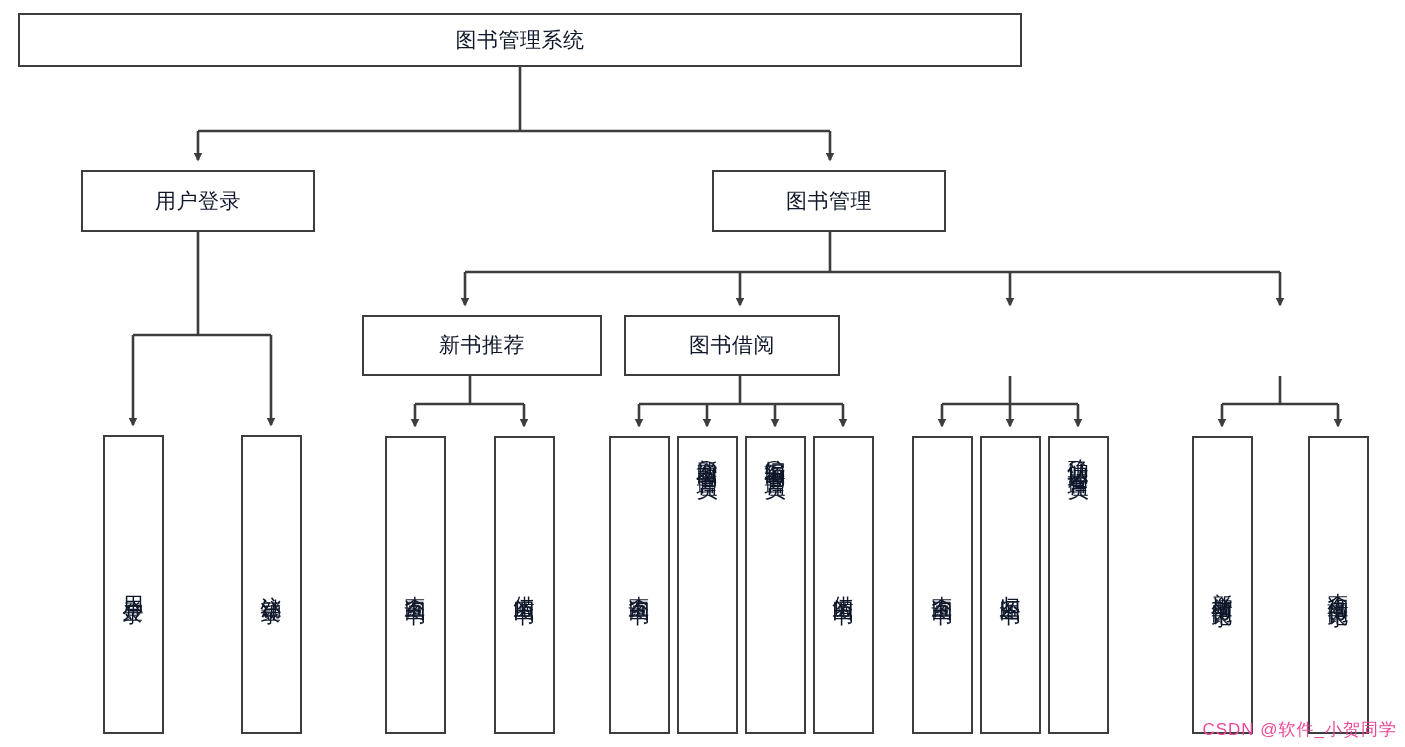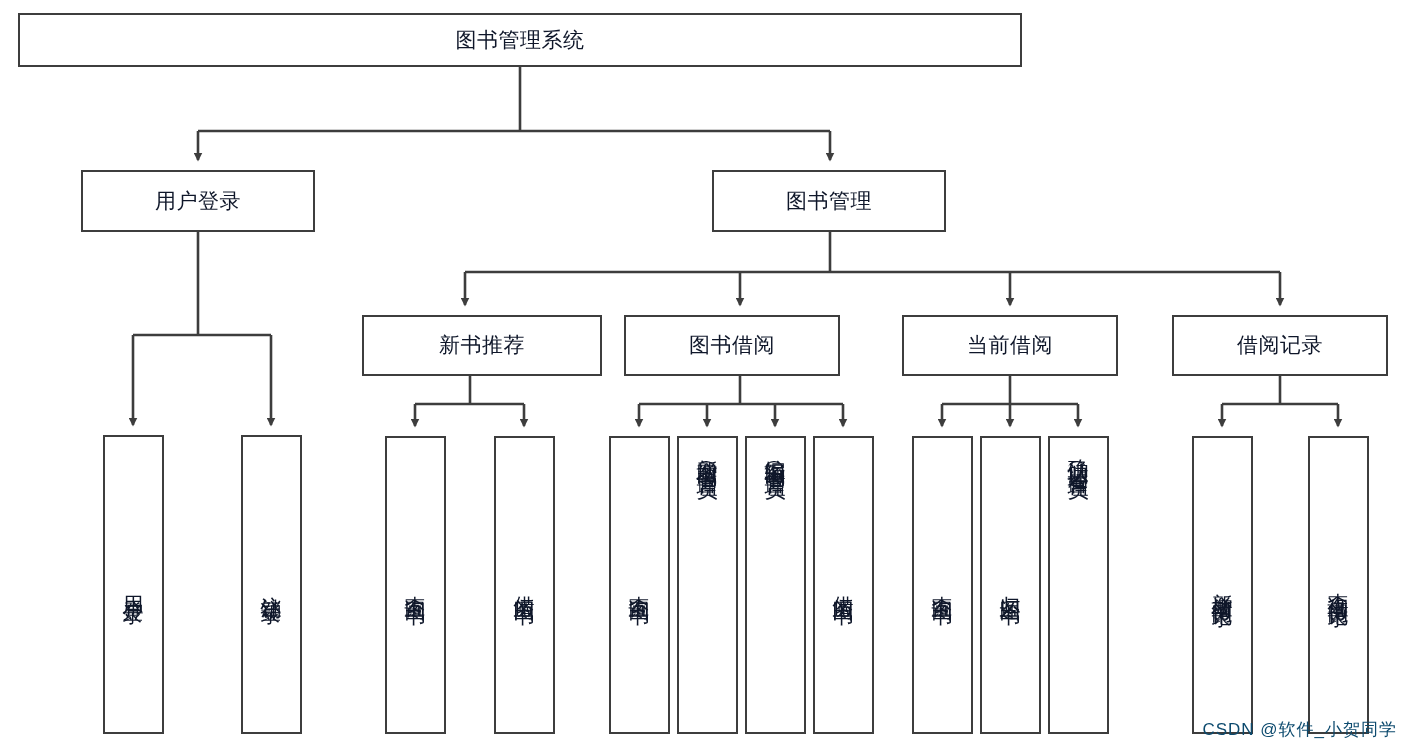--- a/index.html
+++ b/index.html
@@ -65,21 +65,21 @@
     align-items: flex-start;
   }
   .node.vertical.v-top .node-label {
     margin-top: 4px;
   }
   .watermark {
     position: absolute;
     right: 8px;
     bottom: 6px;
     font-size: 17px;
-    color: #0c4a6e;
+    color: #ec4899;
     letter-spacing: 1px;
     white-space: nowrap;
     user-select: none;
   }
 </style>
 </head>
 <body>
 
 <div id="diagram-root">
 
@@ -149,27 +149,21 @@
   </div>
 
   <div class="node" style="left:362px; top:315px; width:240px; height:61px;">
     <span class="node-label">新书推荐</span>
   </div>
 
   <div class="node" style="left:624px; top:315px; width:216px; height:61px;">
     <span class="node-label">图书借阅</span>
   </div>
 
-  <div class="node" style="left:902px; top:315px; width:216px; height:61px;">
-    <span class="node-label">当前借阅</span>
-  </div>
-
-  <div class="node" style="left:1172px; top:315px; width:216px; height:61px;">
-    <span class="node-label">借阅记录</span>
-  </div>
+
 
   <div class="node vertical v-center" style="left:103px; top:435px; width:61px; height:299px;">
     <span class="node-label">用户登录</span>
   </div>
 
   <div class="node vertical v-center" style="left:241px; top:435px; width:61px; height:299px;">
     <span class="node-label">注销登录</span>
   </div>
 
   <div class="node vertical v-center" style="left:385px; top:436px; width:61px; height:298px;">

